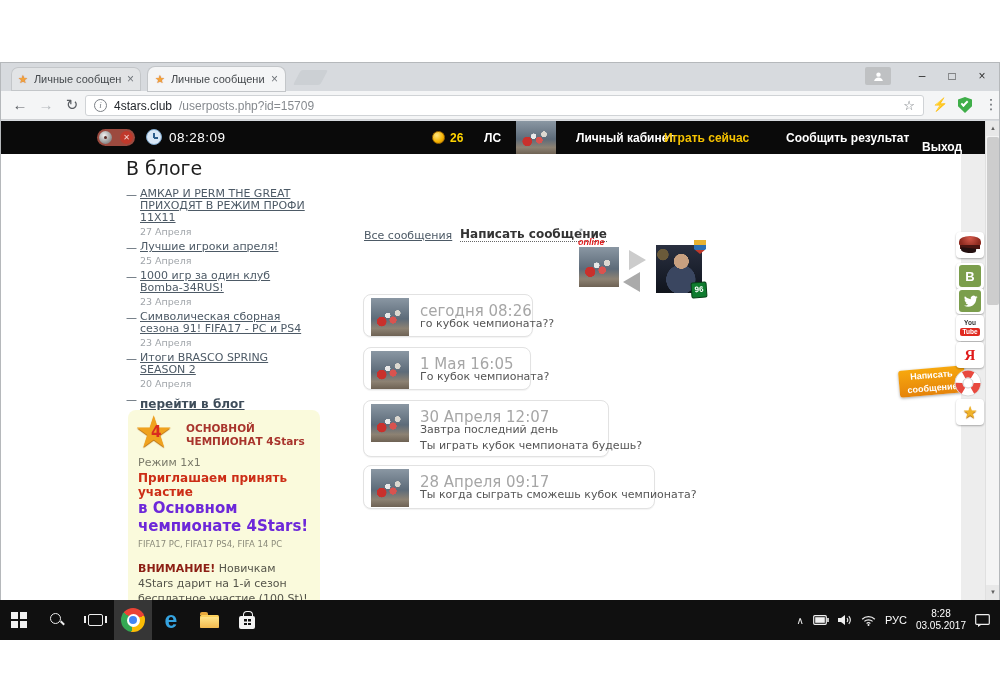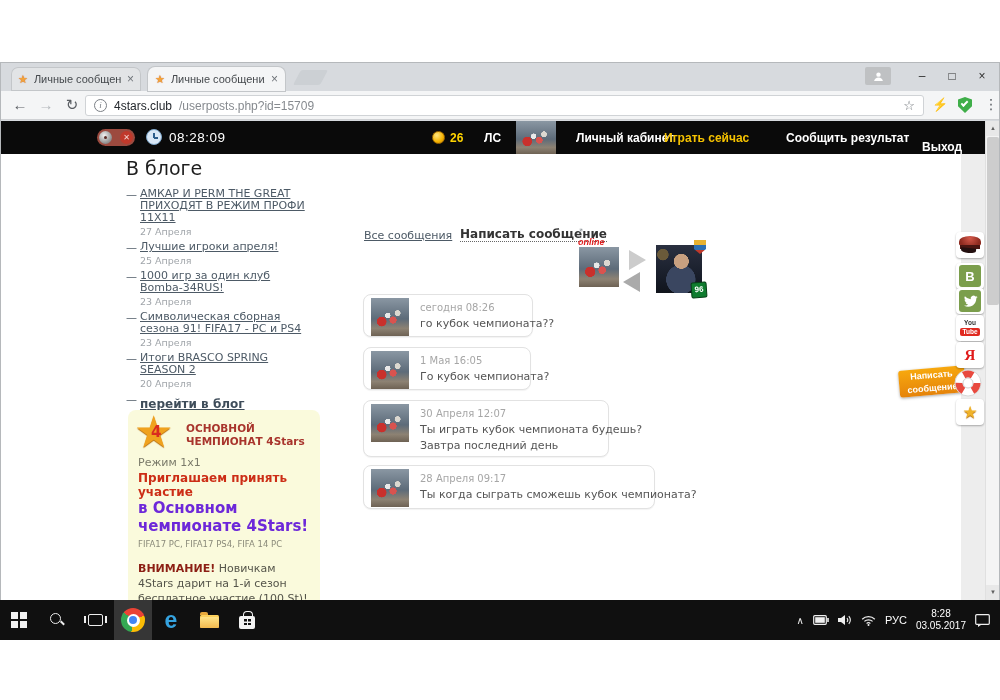--- a/index.html
+++ b/index.html
@@ -139,21 +139,21 @@
            background:linear-gradient(180deg,#e8b230 0 35%,#2d6fb2 35% 70%,#c0392b 70%);
            clip-path:polygon(0 0,100% 0,100% 65%,50% 100%,0 65%); }
   .badge-96 { position:absolute; right:-5px; bottom:-5px; width:16px; height:16px; background:#0f7c2f;
            border:1px solid #063f16; border-radius:2px; color:#fff; font-size:8px; font-weight:bold;
            text-align:center; line-height:14px; transform:rotate(-4deg); }
 
   
   .msg { position:absolute; left:362px; background:#fff; border:1px solid #e2e2e2; border-radius:8px;
          box-shadow:0 1px 1px rgba(0,0,0,.05); font-family:"DejaVu Sans",sans-serif; }
   .msg .av { position:absolute; left:7px; top:3px; width:38px; height:38px; }
-  .msg .dt { position:absolute; left:56px; top:7px; font-size:10px; color:#a6a6a6; white-space:nowrap; }
+  .msg .dt { position:absolute; left:56px; top:7px; font-size:15px; color:#a6a6a6; white-space:nowrap; }
   .msg .tx { position:absolute; left:56px; top:21px; font-size:11px; color:#555; line-height:16px;
              white-space:nowrap; }
   .msg1 { top:173px; width:170px; height:43px; }
   .msg2 { top:226px; width:168px; height:43px; }
   .msg3 { top:279px; width:246px; height:57px; }
   .msg4 { top:344px; width:292px; height:44px; }
 
   
   .sstrip { position:absolute; left:960px; top:33px; bottom:0; width:26px; background:#ededed; }
   .scard { position:absolute; left:955px; width:28px; height:26px; background:#fff; border-radius:4px;
@@ -384,22 +384,22 @@
         <div class="dt">1 Мая 16:05</div>
         <div class="tx">
           <div>Го кубок чемпионата?</div>
           <div></div>
         </div>
       </div>
       <div class="msg msg3">
         <div class="av ava-foos"></div>
         <div class="dt">30 Апреля 12:07</div>
         <div class="tx">
+          <div>Завтра последний день</div>
           <div>Ты играть кубок чемпионата будешь?</div>
-          <div>Завтра последний день</div>
         </div>
       </div>
       <div class="msg msg4">
         <div class="av ava-foos"></div>
         <div class="dt">28 Апреля 09:17</div>
         <div class="tx">
           <div>Ты когда сыграть сможешь кубок чемпионата?</div>
           <div></div>
         </div>
       </div>

